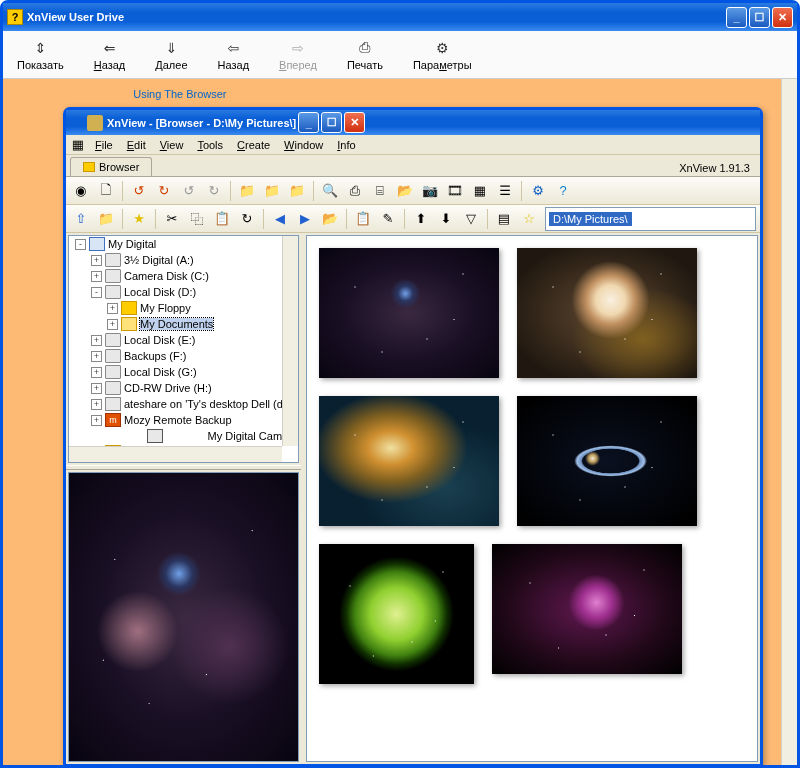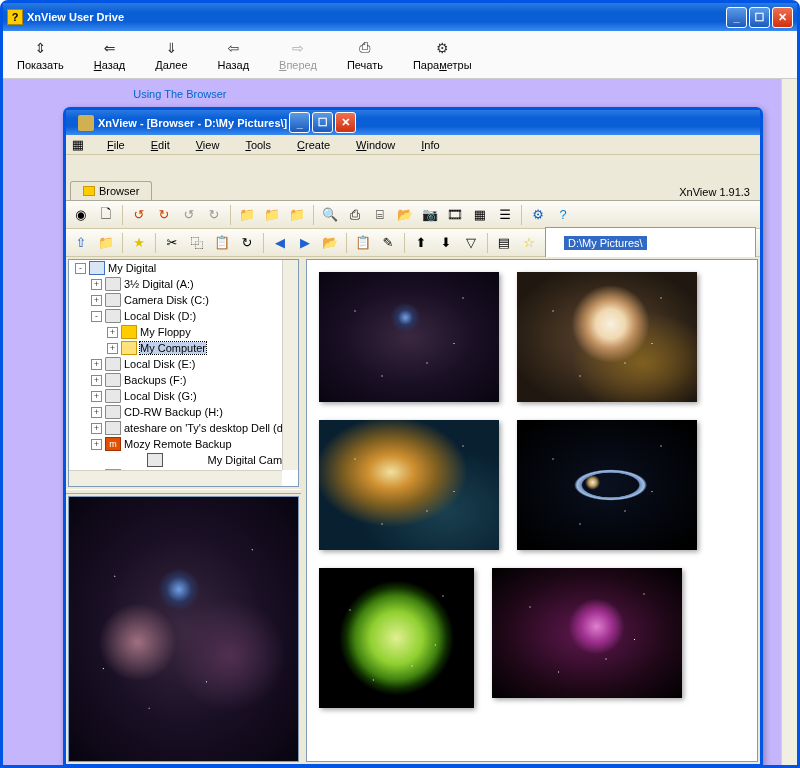--- a/index.html
+++ b/index.html
@@ -13,38 +13,38 @@
 .win-btn { width: 21px; height: 21px; border: 1px solid #fff; border-radius: 3px; margin-left: 2px; display: flex; align-items: center; justify-content: center; color: #fff; font-weight: bold; cursor: pointer; }
 .win-btn.min { background: linear-gradient(#5a9ae5,#1a5ac0); }
 .win-btn.max { background: linear-gradient(#5a9ae5,#1a5ac0); }
 .win-btn.close { background: linear-gradient(#f07050,#d03010); }
 .outer-toolbar { height: 48px; border-bottom: 1px solid #ccc; display: flex; align-items: center; padding: 2px 8px; gap: 18px; background: #fafafa; }
 .tb-item { display: flex; flex-direction: column; align-items: center; gap: 2px; cursor: pointer; padding: 2px 6px; }
 .tb-item.disabled { opacity: 0.4; cursor: default; }
 .tb-icon { width: 22px; height: 18px; display: flex; align-items: center; justify-content: center; font-size: 14px; color: #333; }
 .tb-label { font-size: 11px; color: #000; }
 .tb-label u { text-decoration: underline; }
-.outer-content { flex: 1; background: #c4b5fd; padding: 4px 6px; position: relative; overflow: hidden; }
+.outer-content { flex: 1; background: #fdba74; padding: 4px 6px; position: relative; overflow: hidden; }
 .frag-text { color: #666; font-size: 12px; padding: 4px 8px; }
 .frag-text a { color: #06c; }
 
 
 .inner-window { position: absolute; left: 60px; top: 28px; width: 700px; height: 660px; border: 3px solid #0055e5; border-radius: 7px 7px 0 0; background: #ece9d8; display: flex; flex-direction: column; box-shadow: 2px 2px 6px rgba(0,0,0,0.3); }
-.inner-titlebar { height: 25px; background: linear-gradient(#2a7ae0, #0a5fd7, #0a5fd7, #3a8af0); display: flex; align-items: center; padding: 0 12px; color: #fff; font-weight: bold; font-size: 12px; }
+.inner-titlebar { height: 25px; background: linear-gradient(#2a7ae0, #0a5fd7, #0a5fd7, #3a8af0); display: flex; align-items: center; padding: 0 21px; color: #fff; font-weight: bold; font-size: 12px; }
 .inner-titlebar .title-icon2 { width: 16px; height: 16px; margin-right: 4px; background: #d0b050; border-radius: 2px; }
 .menubar { height: 20px; background: #ece9d8; display: flex; align-items: center; padding: 0 4px; gap: 2px; border-bottom: 1px solid #cec6a4; }
-.menubar .mi { padding: 2px 7px; cursor: pointer; margin-left: 12px; }
-.tabbar { height: 22px; background: #ece9d8; display: flex; align-items: flex-end; padding: 0 4px; border-bottom: 1px solid #aca899; margin-top: 24px; }
+.menubar .mi { padding: 2px 7px; cursor: pointer; }
+.tabbar { height: 22px; background: #ece9d8; display: flex; align-items: flex-end; padding: 0 4px; border-bottom: 1px solid #aca899; }
 .tab { padding: 3px 12px; background: #ece9d8; border: 1px solid #aca899; border-bottom: none; border-radius: 3px 3px 0 0; display: flex; align-items: center; gap: 4px; cursor: pointer; }
 .tab .tab-icon { width: 12px; height: 10px; background: #fc0; border: 1px solid #c90; }
 .version { margin-left: auto; padding: 2px 6px; font-size: 11px; }
 .toolrow { height: 28px; background: linear-gradient(#fdfcf8,#ece9d8); border-bottom: 1px solid #cec6a4; display: flex; align-items: center; padding: 0 4px; gap: 3px; }
 .tbtn { width: 22px; height: 22px; border: 1px solid transparent; border-radius: 2px; display: flex; align-items: center; justify-content: center; cursor: pointer; font-size: 13px; }
 .sep { width: 1px; height: 20px; background: #cec6a4; margin: 0 2px; }
-.addr-input { flex: 1; min-width: 80px; height: 31px; border: 1px solid #7f9db9; background: #fff; padding: 1px 18px; font-size: 11px; margin-left: 2px; color: #000; display:flex; align-items:center; }
+.addr-input { flex: 1; min-width: 80px; height: 24px; border: 1px solid #7f9db9; background: #fff; padding: 1px 3px; font-size: 11px; margin-left: 2px; color: #000; display:flex; align-items:center; }
 .addr-label { color: #fff; background: #316ac5; padding: 1px 4px; }
 
 .main-area { flex: 1; display: flex; background: #ece9d8; overflow: hidden; }
 .left-col { width: 238px; display: flex; flex-direction: column; border-right: 3px solid #ece9d8; }
 .tree { flex: 0 0 228px; background: #fff; border: 1px solid #7f9db9; margin: 2px; overflow: auto; position: relative; }
 .tree-sb { position: absolute; right: 0; top: 0; bottom: 16px; width: 16px; background: #f1efe2; border-left: 1px solid #d4d0c8; }
 .tree-sb-h { position: absolute; left: 0; right: 16px; bottom: 0; height: 16px; background: #f1efe2; border-top: 1px solid #d4d0c8; }
 .tree-row { display: flex; align-items: center; height: 16px; padding-left: 4px; white-space: nowrap; cursor: pointer; }
 .tree-row .exp { width: 11px; height: 11px; border: 1px solid #888; background: #fff; display: flex; align-items: center; justify-content: center; font-size: 9px; line-height: 1; color: #444; margin-right: 3px; }
 .tree-row .noexp { width: 11px; margin-right: 3px; }
@@ -253,41 +253,41 @@
                 <span class="lbl">Local Disk (D:)</span>
               </div>
               <div class="tree-row" style="padding-left: 38px;">
                 <span class="exp">+</span>
                 <span class="ticon folder"></span>
                 <span class="lbl">My Floppy</span>
               </div>
               <div class="tree-row sel" style="padding-left: 38px;">
                 <span class="exp">+</span>
                 <span class="ticon folder-open"></span>
-                <span class="lbl">My Computer</span>
+                <span class="lbl">My Documents</span>
               </div>
               <div class="tree-row" style="padding-left: 22px;">
                 <span class="exp">+</span>
                 <span class="ticon drive"></span>
                 <span class="lbl">Local Disk (E:)</span>
               </div>
               <div class="tree-row" style="padding-left: 22px;">
                 <span class="exp">+</span>
                 <span class="ticon drive"></span>
                 <span class="lbl">Backups (F:)</span>
               </div>
               <div class="tree-row" style="padding-left: 22px;">
                 <span class="exp">+</span>
                 <span class="ticon drive"></span>
                 <span class="lbl">Local Disk (G:)</span>
               </div>
               <div class="tree-row" style="padding-left: 22px;">
                 <span class="exp">+</span>
                 <span class="ticon drive"></span>
-                <span class="lbl">CD-RW Backup (H:)</span>
+                <span class="lbl">CD-RW Drive (H:)</span>
               </div>
               <div class="tree-row" style="padding-left: 22px;">
                 <span class="exp">+</span>
                 <span class="ticon network"></span>
                 <span class="lbl">ateshare on 'Ty's desktop Dell (de</span>
               </div>
               <div class="tree-row" style="padding-left: 22px;">
                 <span class="exp">+</span>
                 <span class="ticon mozy">m</span>
                 <span class="lbl">Mozy Remote Backup</span>

